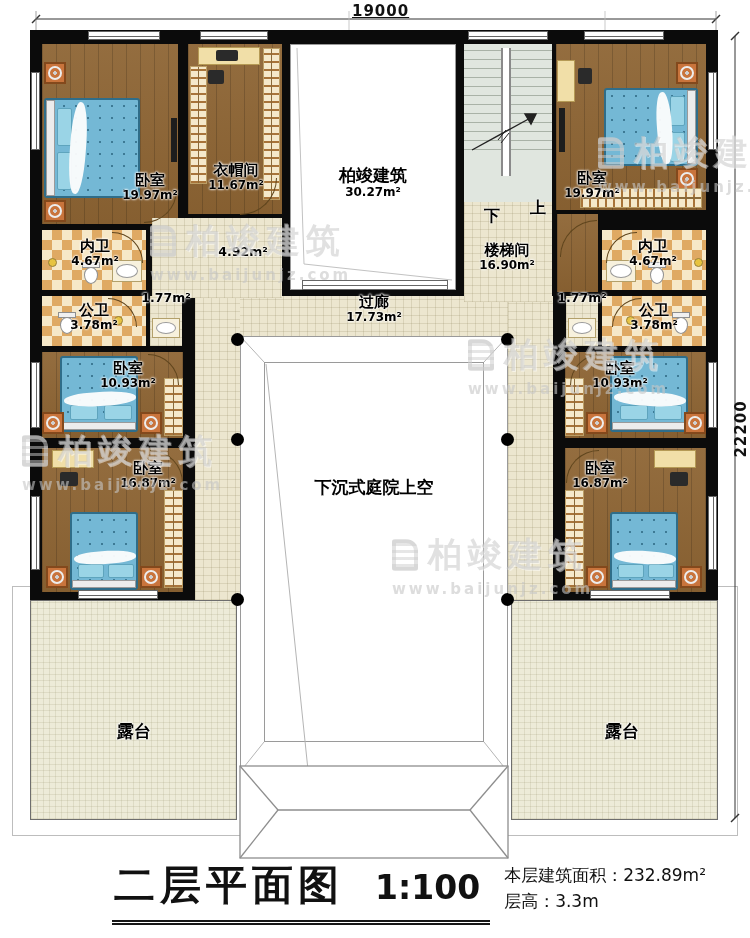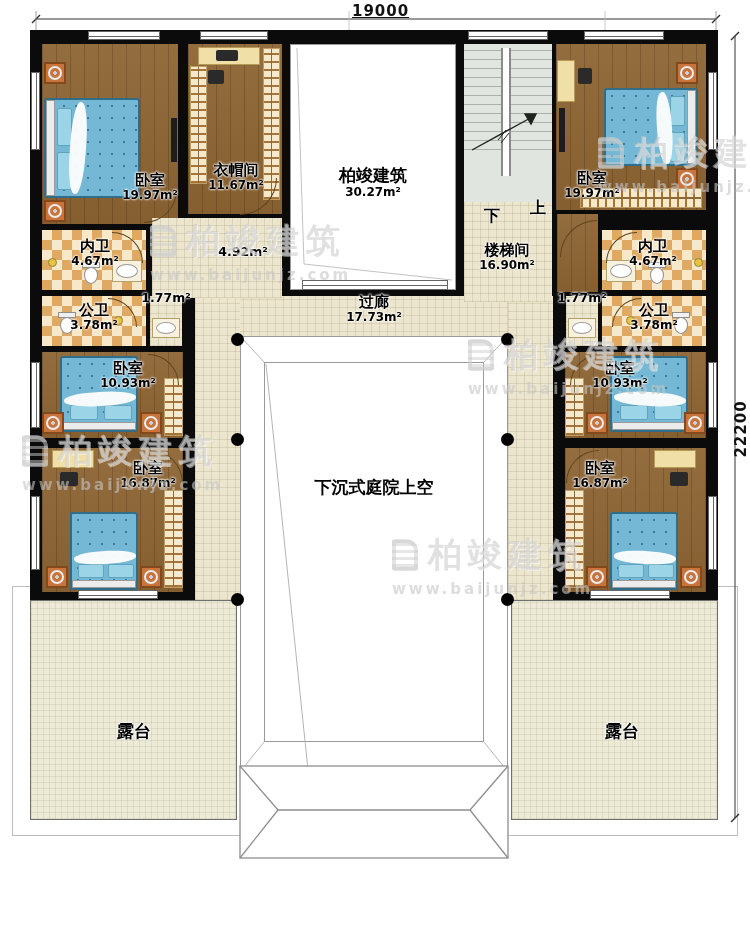--- a/index.html
+++ b/index.html
@@ -417,14 +417,24 @@
     <div class="wm-url">www.baijunjz.com</div>
   </div>
   <div class="wm" style="left:598px;top:130px;">
     <div class="row">
         <span class="wm-logo"></span>
       <span class="wm-brand">柏竣建筑</span>
       </div>
     <div class="wm-url">www.baijunjz.com</div>
   </div>
 
+  <div id="titleblock">
+    <span class="t-underline">
+      <span class="t-name">二层平面图</span>
+      <span class="t-scale">1:100</span>
+    </span>
+    <span class="t-info">
+      <span>本层建筑面积：232.89m²</span><br>
+      <span>层高：3.3m</span>
+    </span>
+  </div>
 
 </div>
 
 </body></html>

